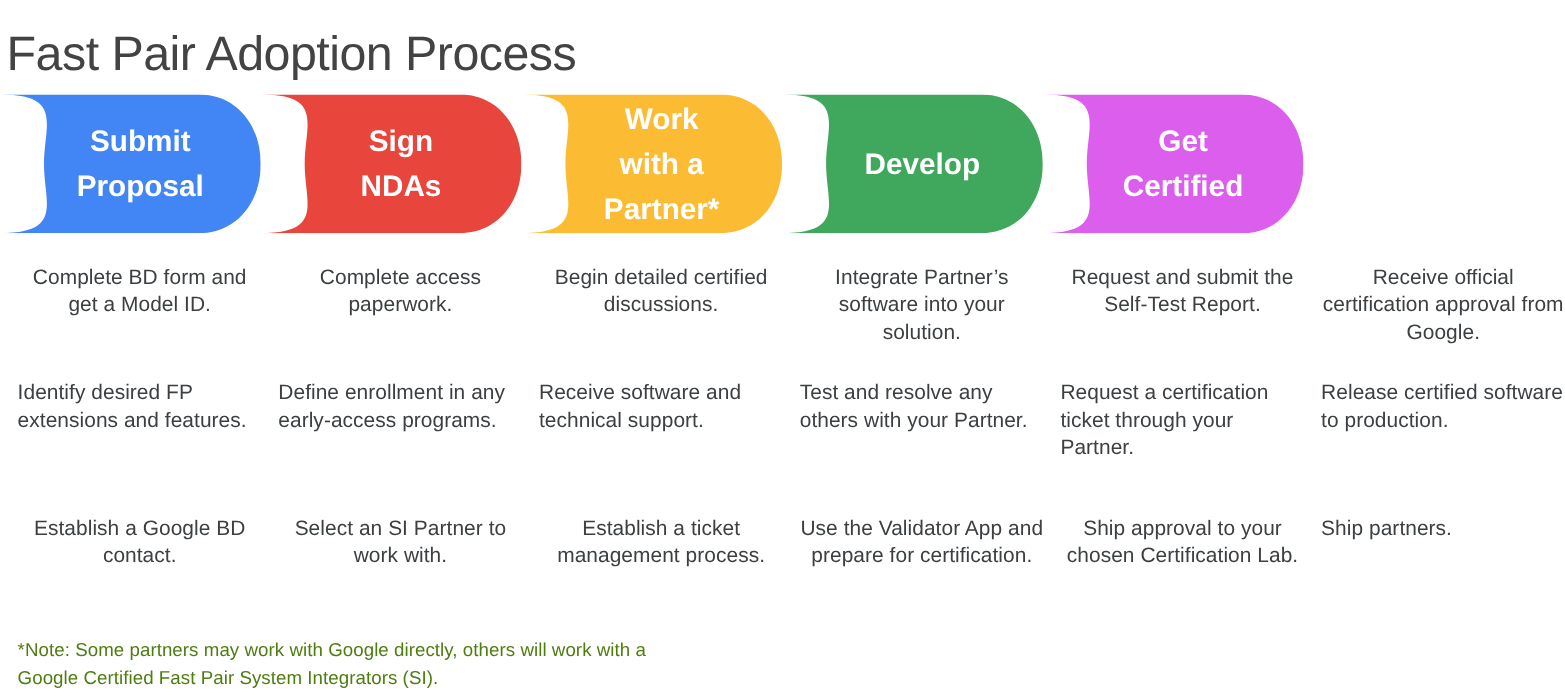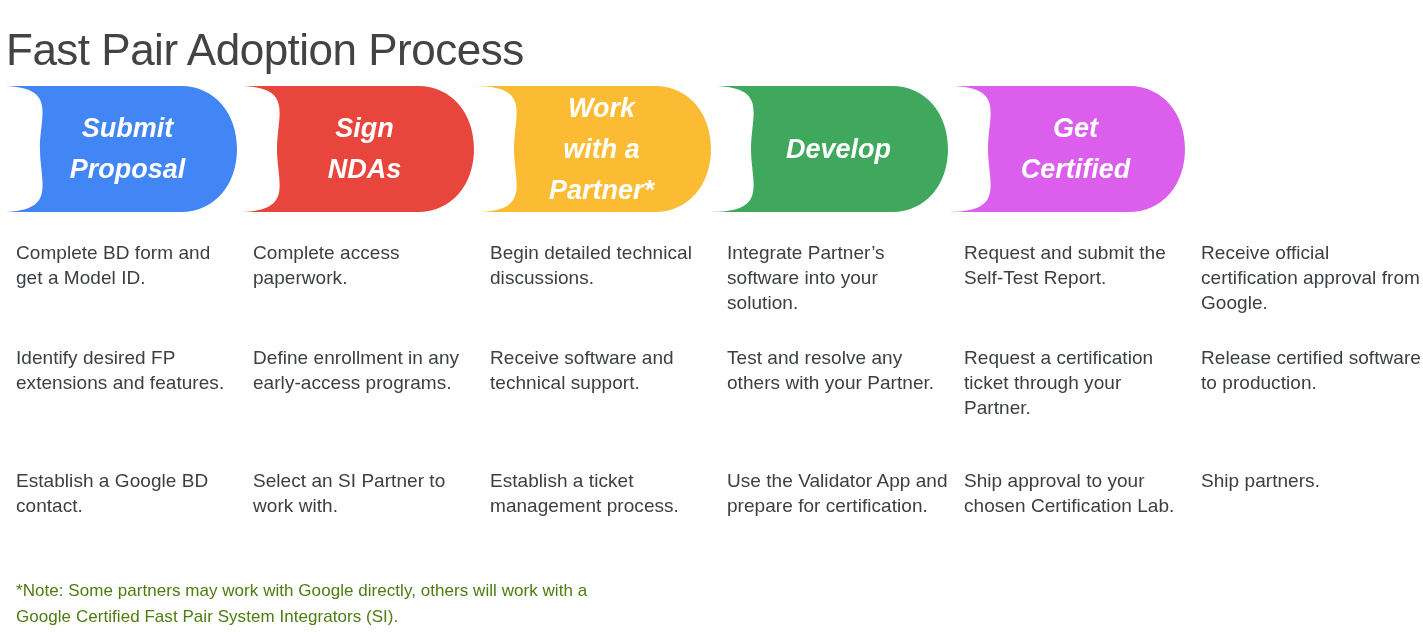--- a/index.html
+++ b/index.html
@@ -34,21 +34,20 @@
     margin-top: 26px;
   }
 
   
   .banner-row {
     position: absolute;
     left: 0;
     top: 86px;
     width: 1301px;
     height: 126px;
-    font-style: italic;
   }
   .banner {
     position: absolute;
     top: 0;
     width: 237px;
     height: 126px;
     display: flex;
     align-items: center;
     justify-content: center;
   }
@@ -78,23 +77,23 @@
     top: 240px;
     width: 222px;
   }
   .cell {
     position: absolute;
     font-size: 19px;
     line-height: 25px;
     color: #3c4043;
     letter-spacing: 0.05px;
   }
-  .cell.r0 { top: 0px; }
+  .cell.r0 { top: 0px; text-align: center; }
   .cell.r1 { top: 105px; }
-  .cell.r2 { top: 228px; }
+  .cell.r2 { top: 228px; text-align: center; }
 
   
   .footnote {
     position: absolute;
     left: 16px;
     top: 578px;
     width: 700px;
     font-size: 17px;
     line-height: 26px;
     color: #4d7c0f;
@@ -152,21 +151,21 @@
         <div class="cell r0">Complete BD form and get a Model ID.</div>
         <div class="cell r1">Identify desired FP extensions and features.</div>
         <div class="cell r2">Establish a Google BD contact.</div>
       </div>
       <div class="col" style="left: 253px;">
         <div class="cell r0">Complete access paperwork.</div>
         <div class="cell r1">Define enrollment in any early-access programs.</div>
         <div class="cell r2">Select an SI Partner to work with.</div>
       </div>
       <div class="col" style="left: 490px;">
-        <div class="cell r0">Begin detailed technical discussions.</div>
+        <div class="cell r0">Begin detailed certified discussions.</div>
         <div class="cell r1">Receive software and technical support.</div>
         <div class="cell r2">Establish a ticket management process.</div>
       </div>
       <div class="col" style="left: 727px;">
         <div class="cell r0">Integrate Partner’s software into your solution.</div>
         <div class="cell r1">Test and resolve any others with your Partner.</div>
         <div class="cell r2">Use the Validator App and prepare for certification.</div>
       </div>
       <div class="col" style="left: 964px;">
         <div class="cell r0">Request and submit the Self-Test Report.</div>

